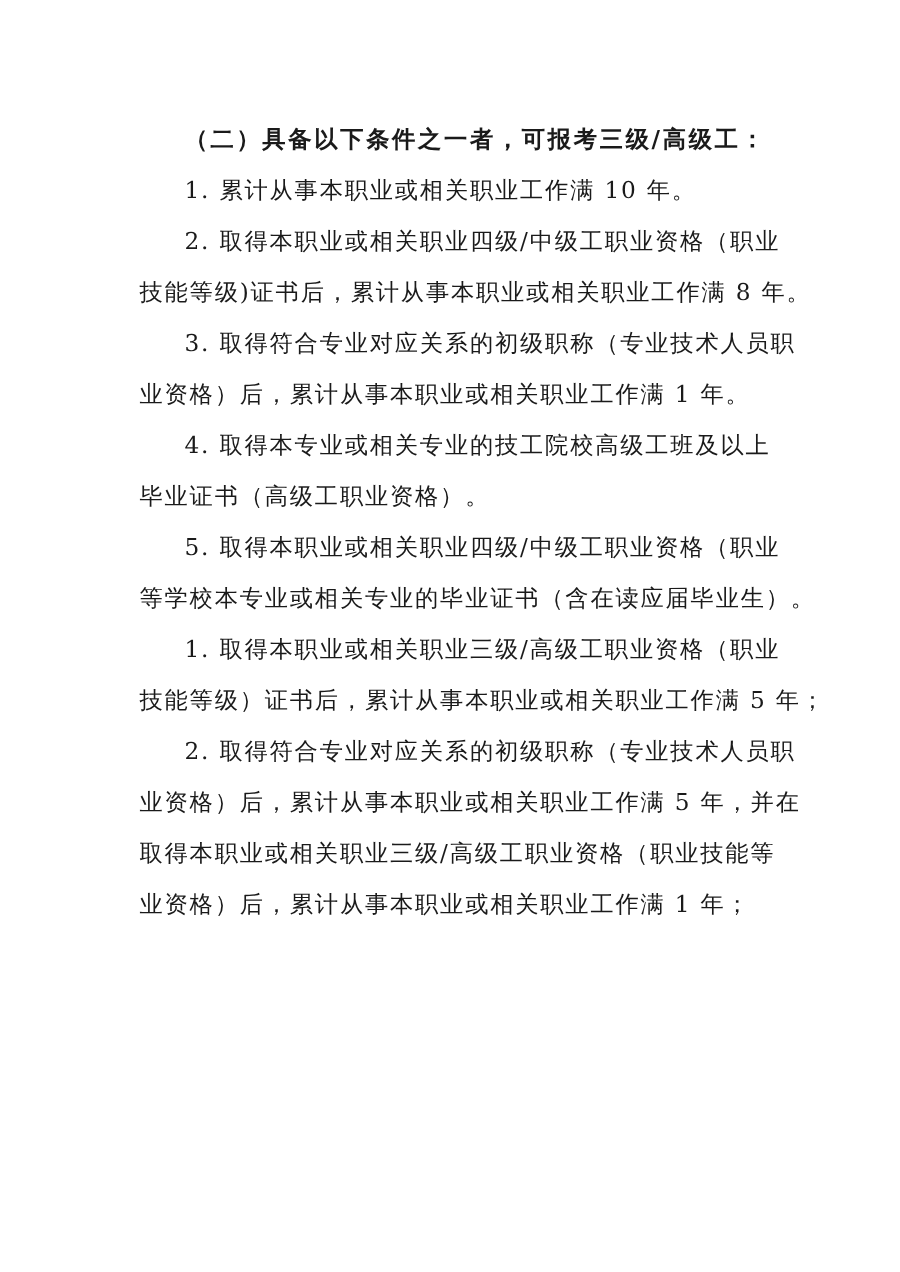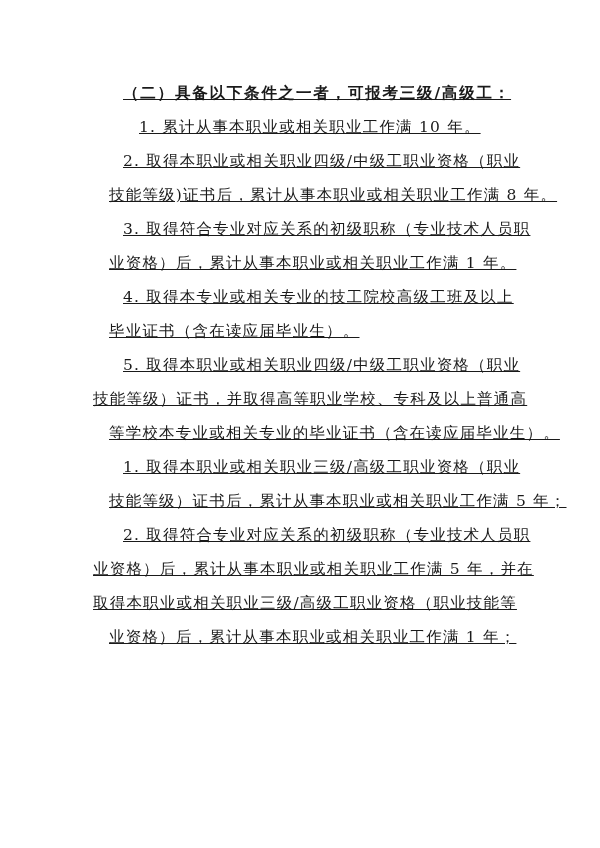--- a/index.html
+++ b/index.html
@@ -13,38 +13,36 @@
       position: relative;
       overflow: hidden;
       font-family: "DejaVu Serif", "Liberation Serif", serif;
       color: #1a1a1a;
     }
     .page {
       position: absolute;
       left: 93px;
       top: 76px;
       width: 414px;
-      text-decoration: underline;
     }
     .line {
       height: 34px;
       line-height: 34px;
       font-size: 15.5px;
       white-space: nowrap;
       letter-spacing: 1.2px;
       text-align: justify;
       text-align-last: justify;
       overflow: visible;
     }
     .line.indent {
       padding-left: 30px;
     }
     .line.last {
       text-align-last: left;
-      margin-left: 16px;
     }
     .line.heading {
       font-weight: bold;
       text-align-last: left;
       padding-left: 30px;
       letter-spacing: 1.8px;
     }
   </style>
 </head>
 <body>
@@ -55,24 +53,23 @@
 
   <div class="line indent last">1. 累计从事本职业或相关职业工作满 10 年。</div>
 
   <div class="line indent">2. 取得本职业或相关职业四级/中级工职业资格（职业</div>
   <div class="line last">技能等级)证书后，累计从事本职业或相关职业工作满 8 年。</div>
 
   <div class="line indent">3. 取得符合专业对应关系的初级职称（专业技术人员职</div>
   <div class="line last">业资格）后，累计从事本职业或相关职业工作满 1 年。</div>
 
   <div class="line indent">4. 取得本专业或相关专业的技工院校高级工班及以上</div>
-  <div class="line last">毕业证书（含在读应届毕业生）。</div>
+  <div class="line last">毕业证书（高级工职业资格）。</div>
 
   <div class="line indent">5. 取得本职业或相关职业四级/中级工职业资格（职业</div>
-  <div class="line">技能等级）证书，并取得高等职业学校、专科及以上普通高</div>
 
   <div class="line last">等学校本专业或相关专业的毕业证书（含在读应届毕业生）。</div>
 
 
   <div class="line indent">1. 取得本职业或相关职业三级/高级工职业资格（职业</div>
   <div class="line last">技能等级）证书后，累计从事本职业或相关职业工作满 5 年；</div>
 
   <div class="line indent">2. 取得符合专业对应关系的初级职称（专业技术人员职</div>
   <div class="line">业资格）后，累计从事本职业或相关职业工作满 5 年，并在</div>
   <div class="line">取得本职业或相关职业三级/高级工职业资格（职业技能等</div>

